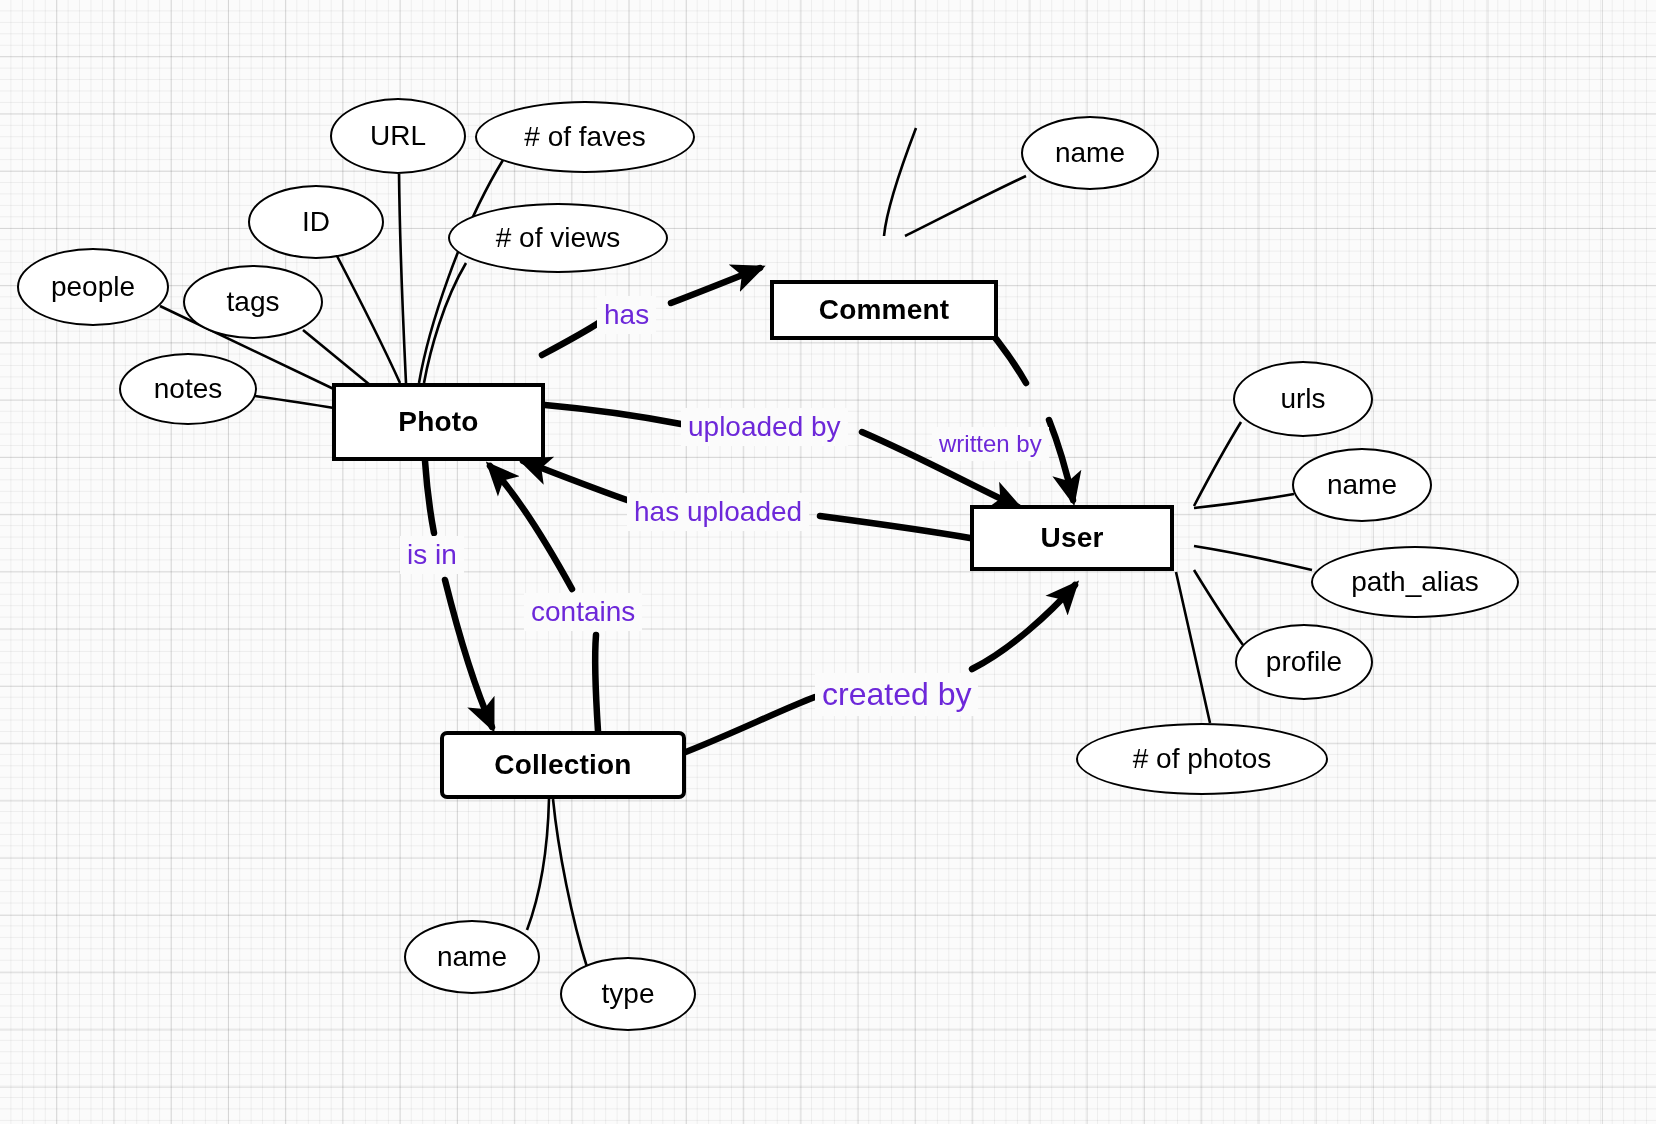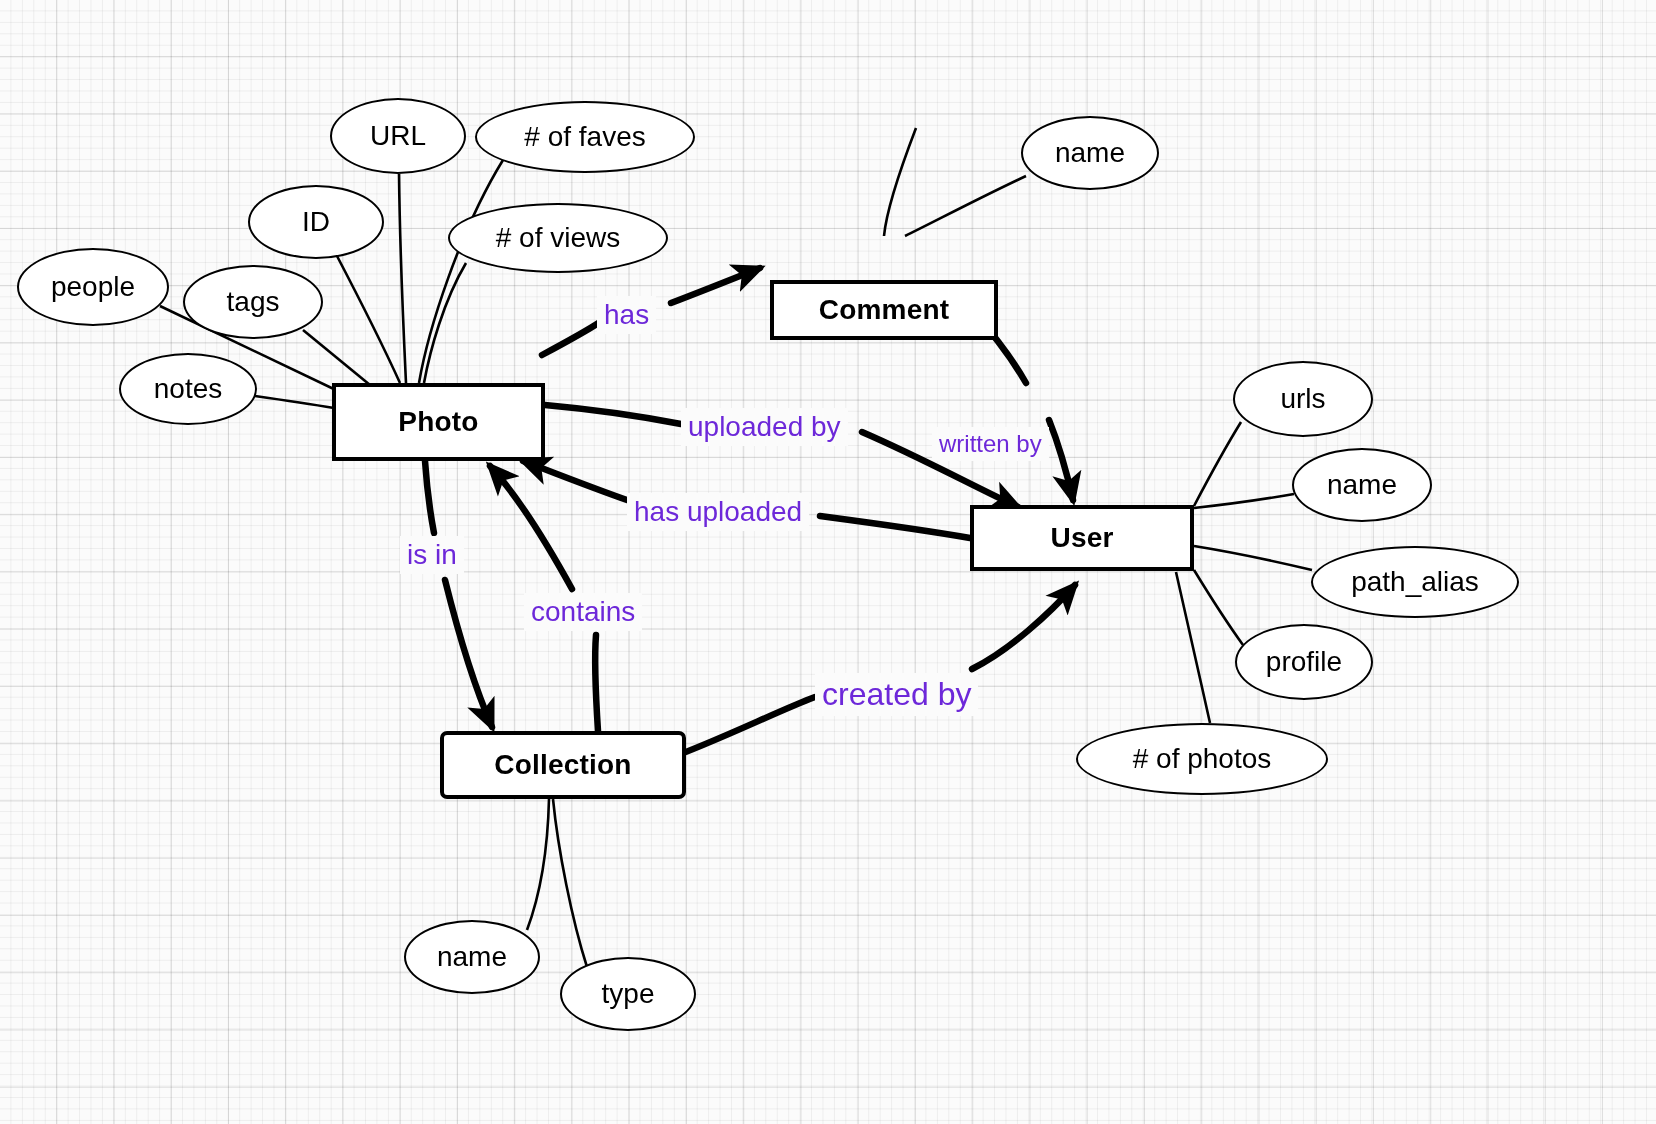--- a/index.html
+++ b/index.html
@@ -134,21 +134,21 @@
   </svg>
 
   <div class="entity" style="left:332px; top:383px; width:213px; height:78px; font-size:28px;">
     <span>Photo</span>
   </div>
 
   <div class="entity" style="left:770px; top:236px; width:228px; height:60px; font-size:28px;margin-top:44px;">
     <span>Comment</span>
   </div>
 
-  <div class="entity" style="left:970px; top:505px; width:224px; height:66px; font-size:28px;">
+  <div class="entity" style="left:970px; top:505px; width:204px; height:66px; font-size:28px;">
     <span>User</span>
   </div>
 
   <div class="entity" style="left:440px; top:731px; width:246px; height:68px; font-size:28px;border-radius:7px;">
     <span>Collection</span>
   </div>
 
   <div class="attribute" style="left:17px; top:248px; width:152px; height:78px; font-size:28px;">
     <span>people</span>
   </div>

